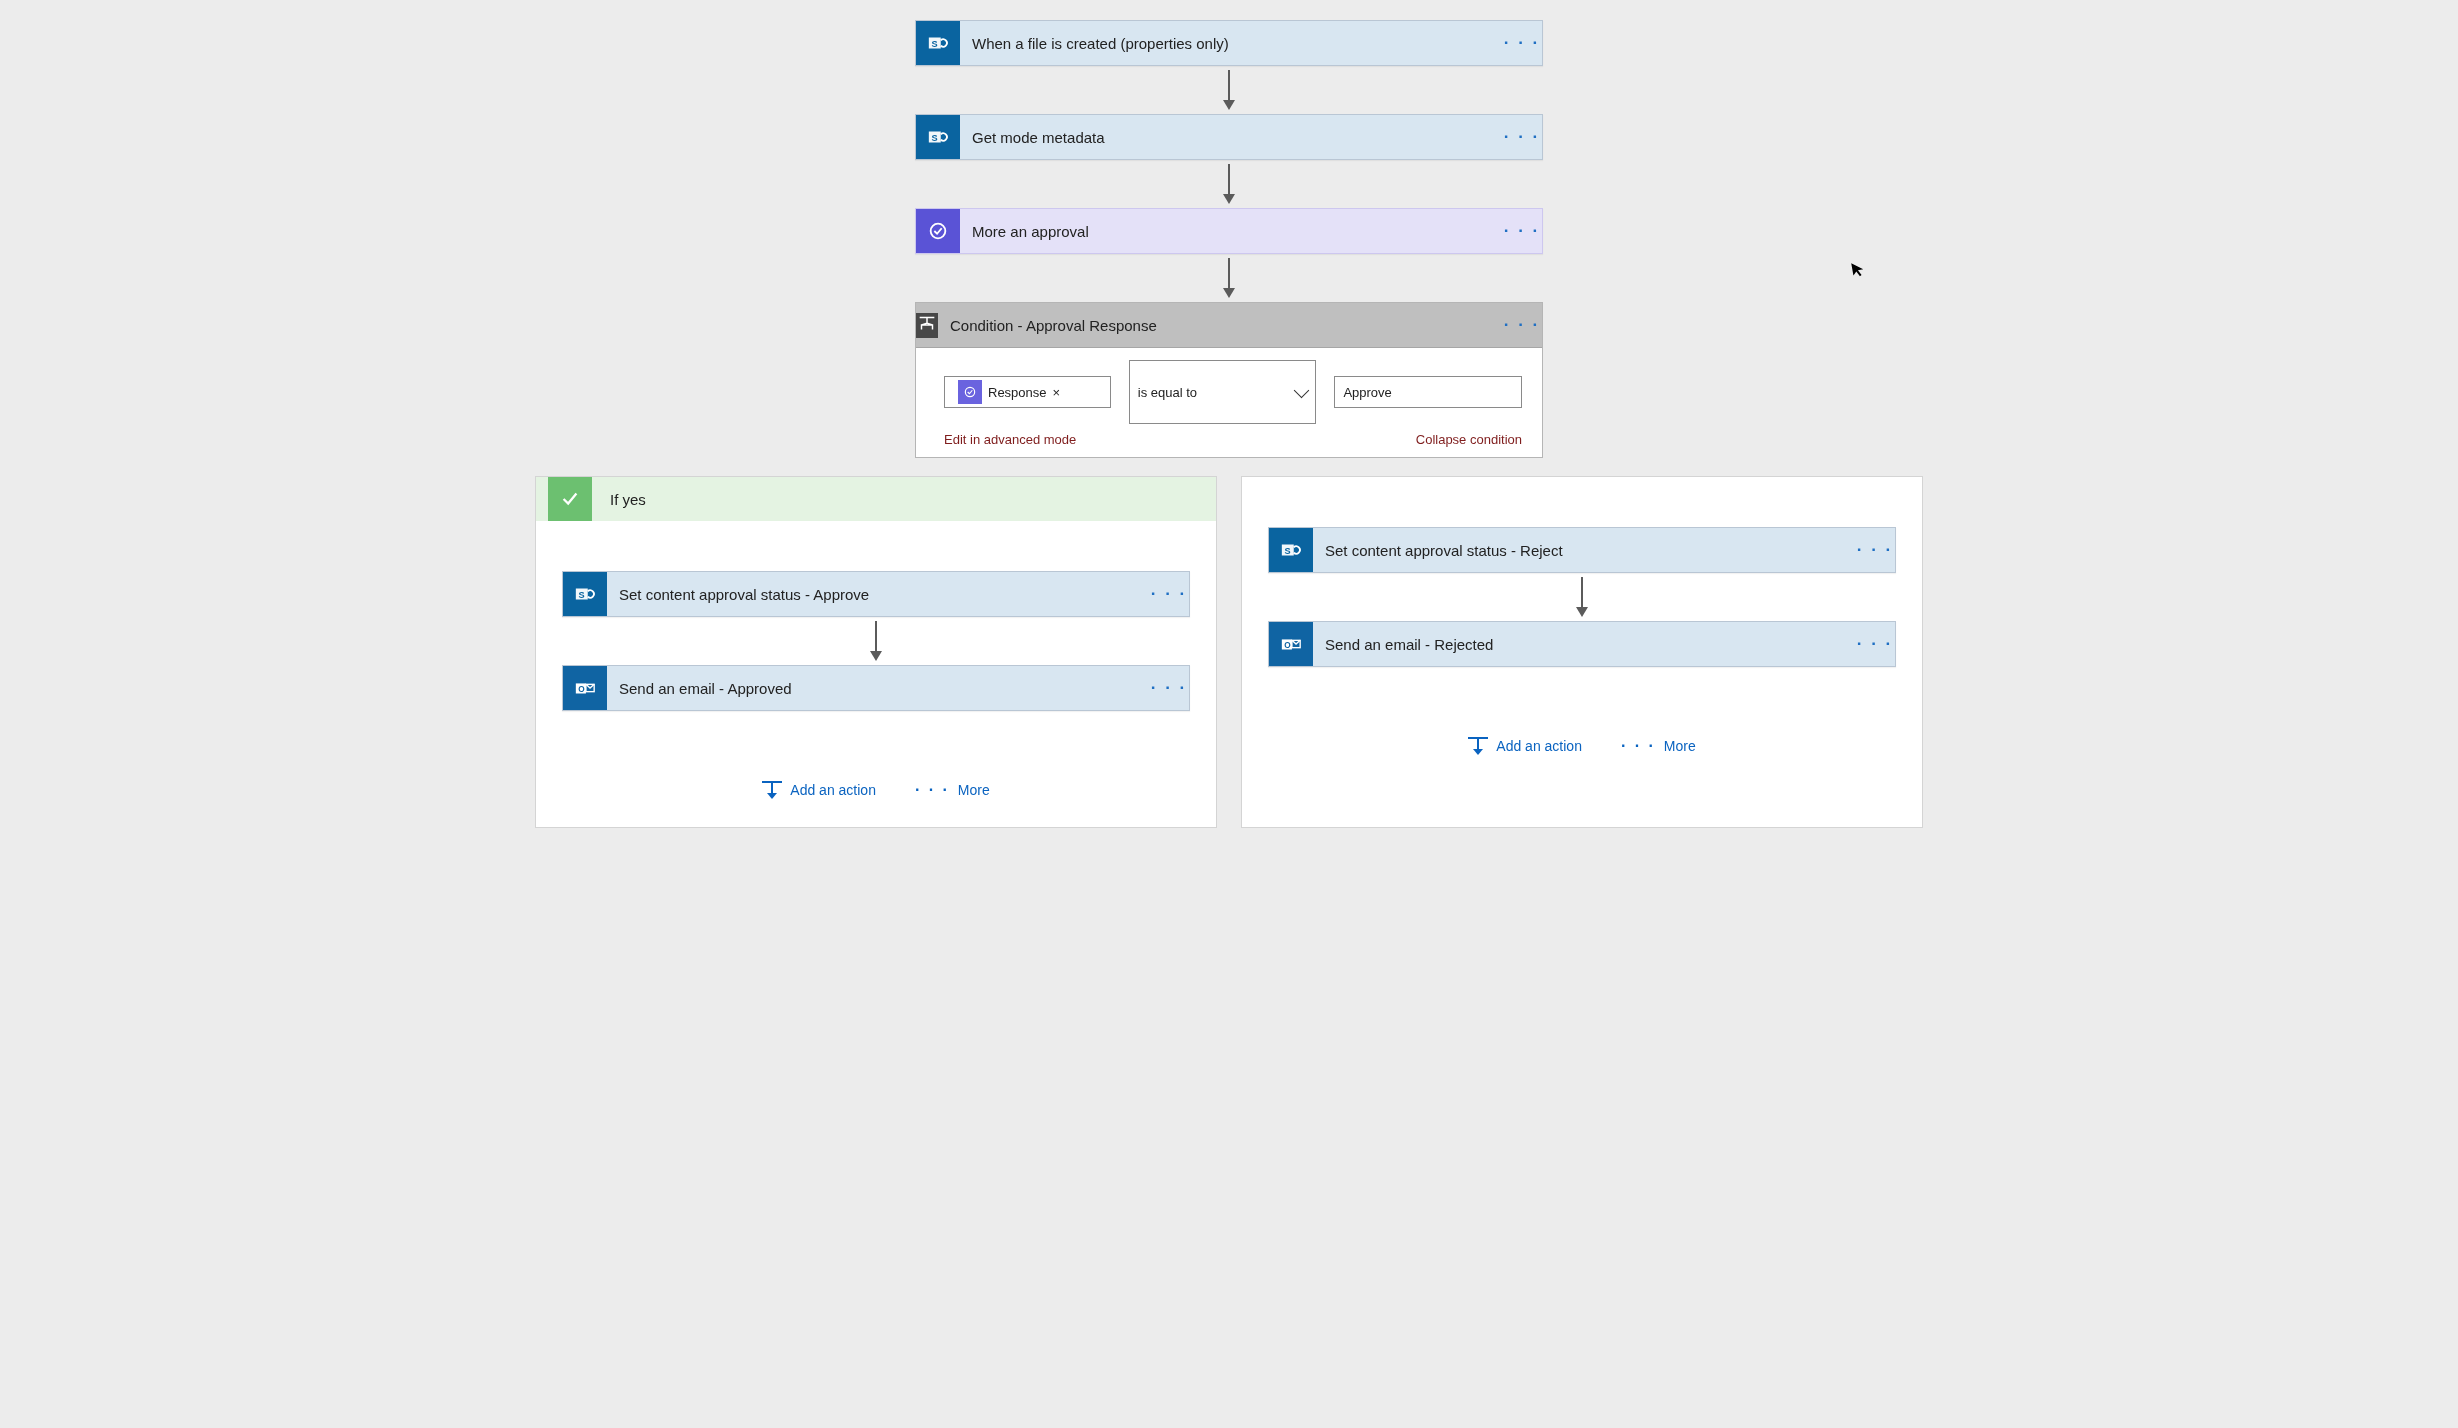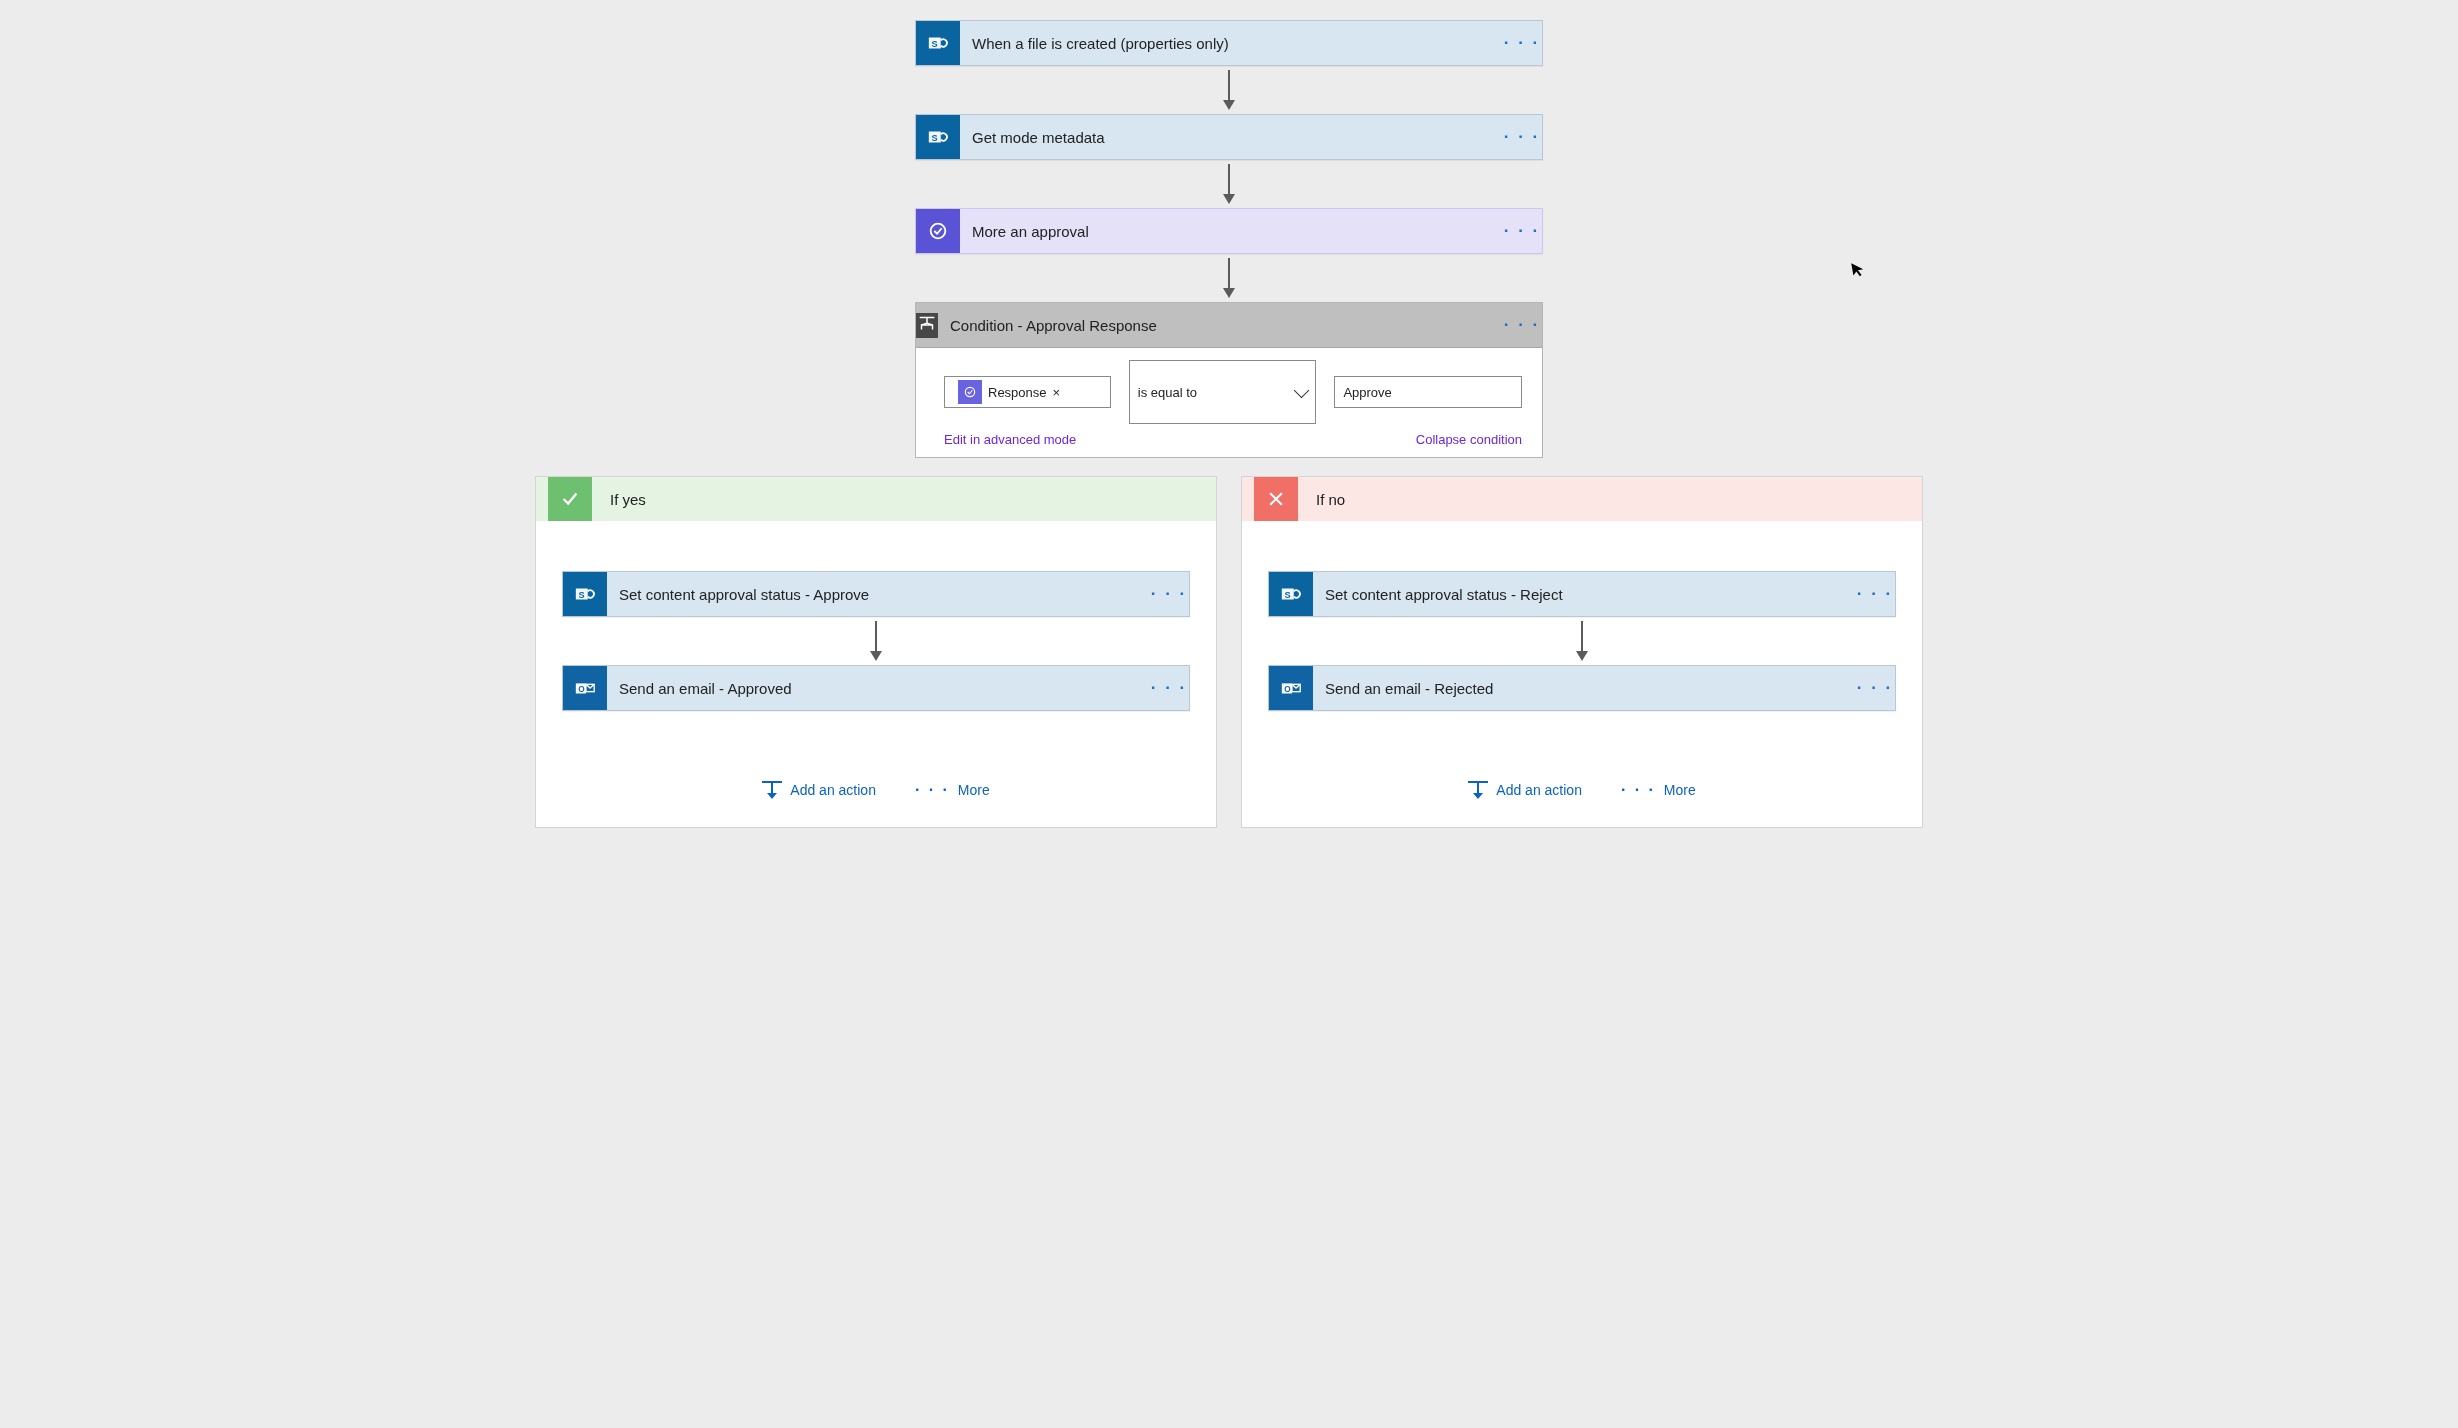--- a/index.html
+++ b/index.html
@@ -122,21 +122,21 @@
     border-bottom: 1.5px solid #333;
     transform: rotate(45deg);
     margin-top:-4px;
   }
   .cond-links {
     display: flex;
     justify-content: space-between;
     margin-top: 8px;
   }
   .cond-links a {
-    color: #6d28d9;
+    color: #7f1d1d;
     font-size: 13px;
     text-decoration: none;
   }
   
   .branches {
     display: flex;
     gap: 24px;
     margin-top: 18px;
     justify-content: center;
   }
@@ -366,28 +366,20 @@
             </div>
             <div class="more-action">
               <span class="dots3">· · ·</span>
               <span>More</span>
             </div>
           </div>
         </div>
       </div>
 
       <div class="branch branch-no">
-        <div class="branch-header">
-          <div class="bh-icon">
-            <svg width="20" height="20" viewBox="0 0 24 24">
-                <path d="M5 5 L19 19 M19 5 L5 19" stroke="#fff" stroke-width="2.5"></path>
-              </svg>
-          </div>
-          <span>If no</span>
-        </div>
         <div class="branch-flow">
           <div class="card inner-card">
             <div class="icon-box icon-sharepoint">
               <svg class="ico" viewBox="0 0 24 24">
                   <rect x="2" y="6" width="13" height="12" fill="#fff" opacity="0.95"></rect>
                   <text x="5" y="16" font-size="10" fill="#0a64a0" font-weight="bold">S</text>
                   <path d="M15 9 a4 4 0 1 1 0 6" stroke="#fff" stroke-width="2" fill="none"></path>
                 </svg>
             </div>
             <div class="card-title">Set content approval status - Reject</div>

